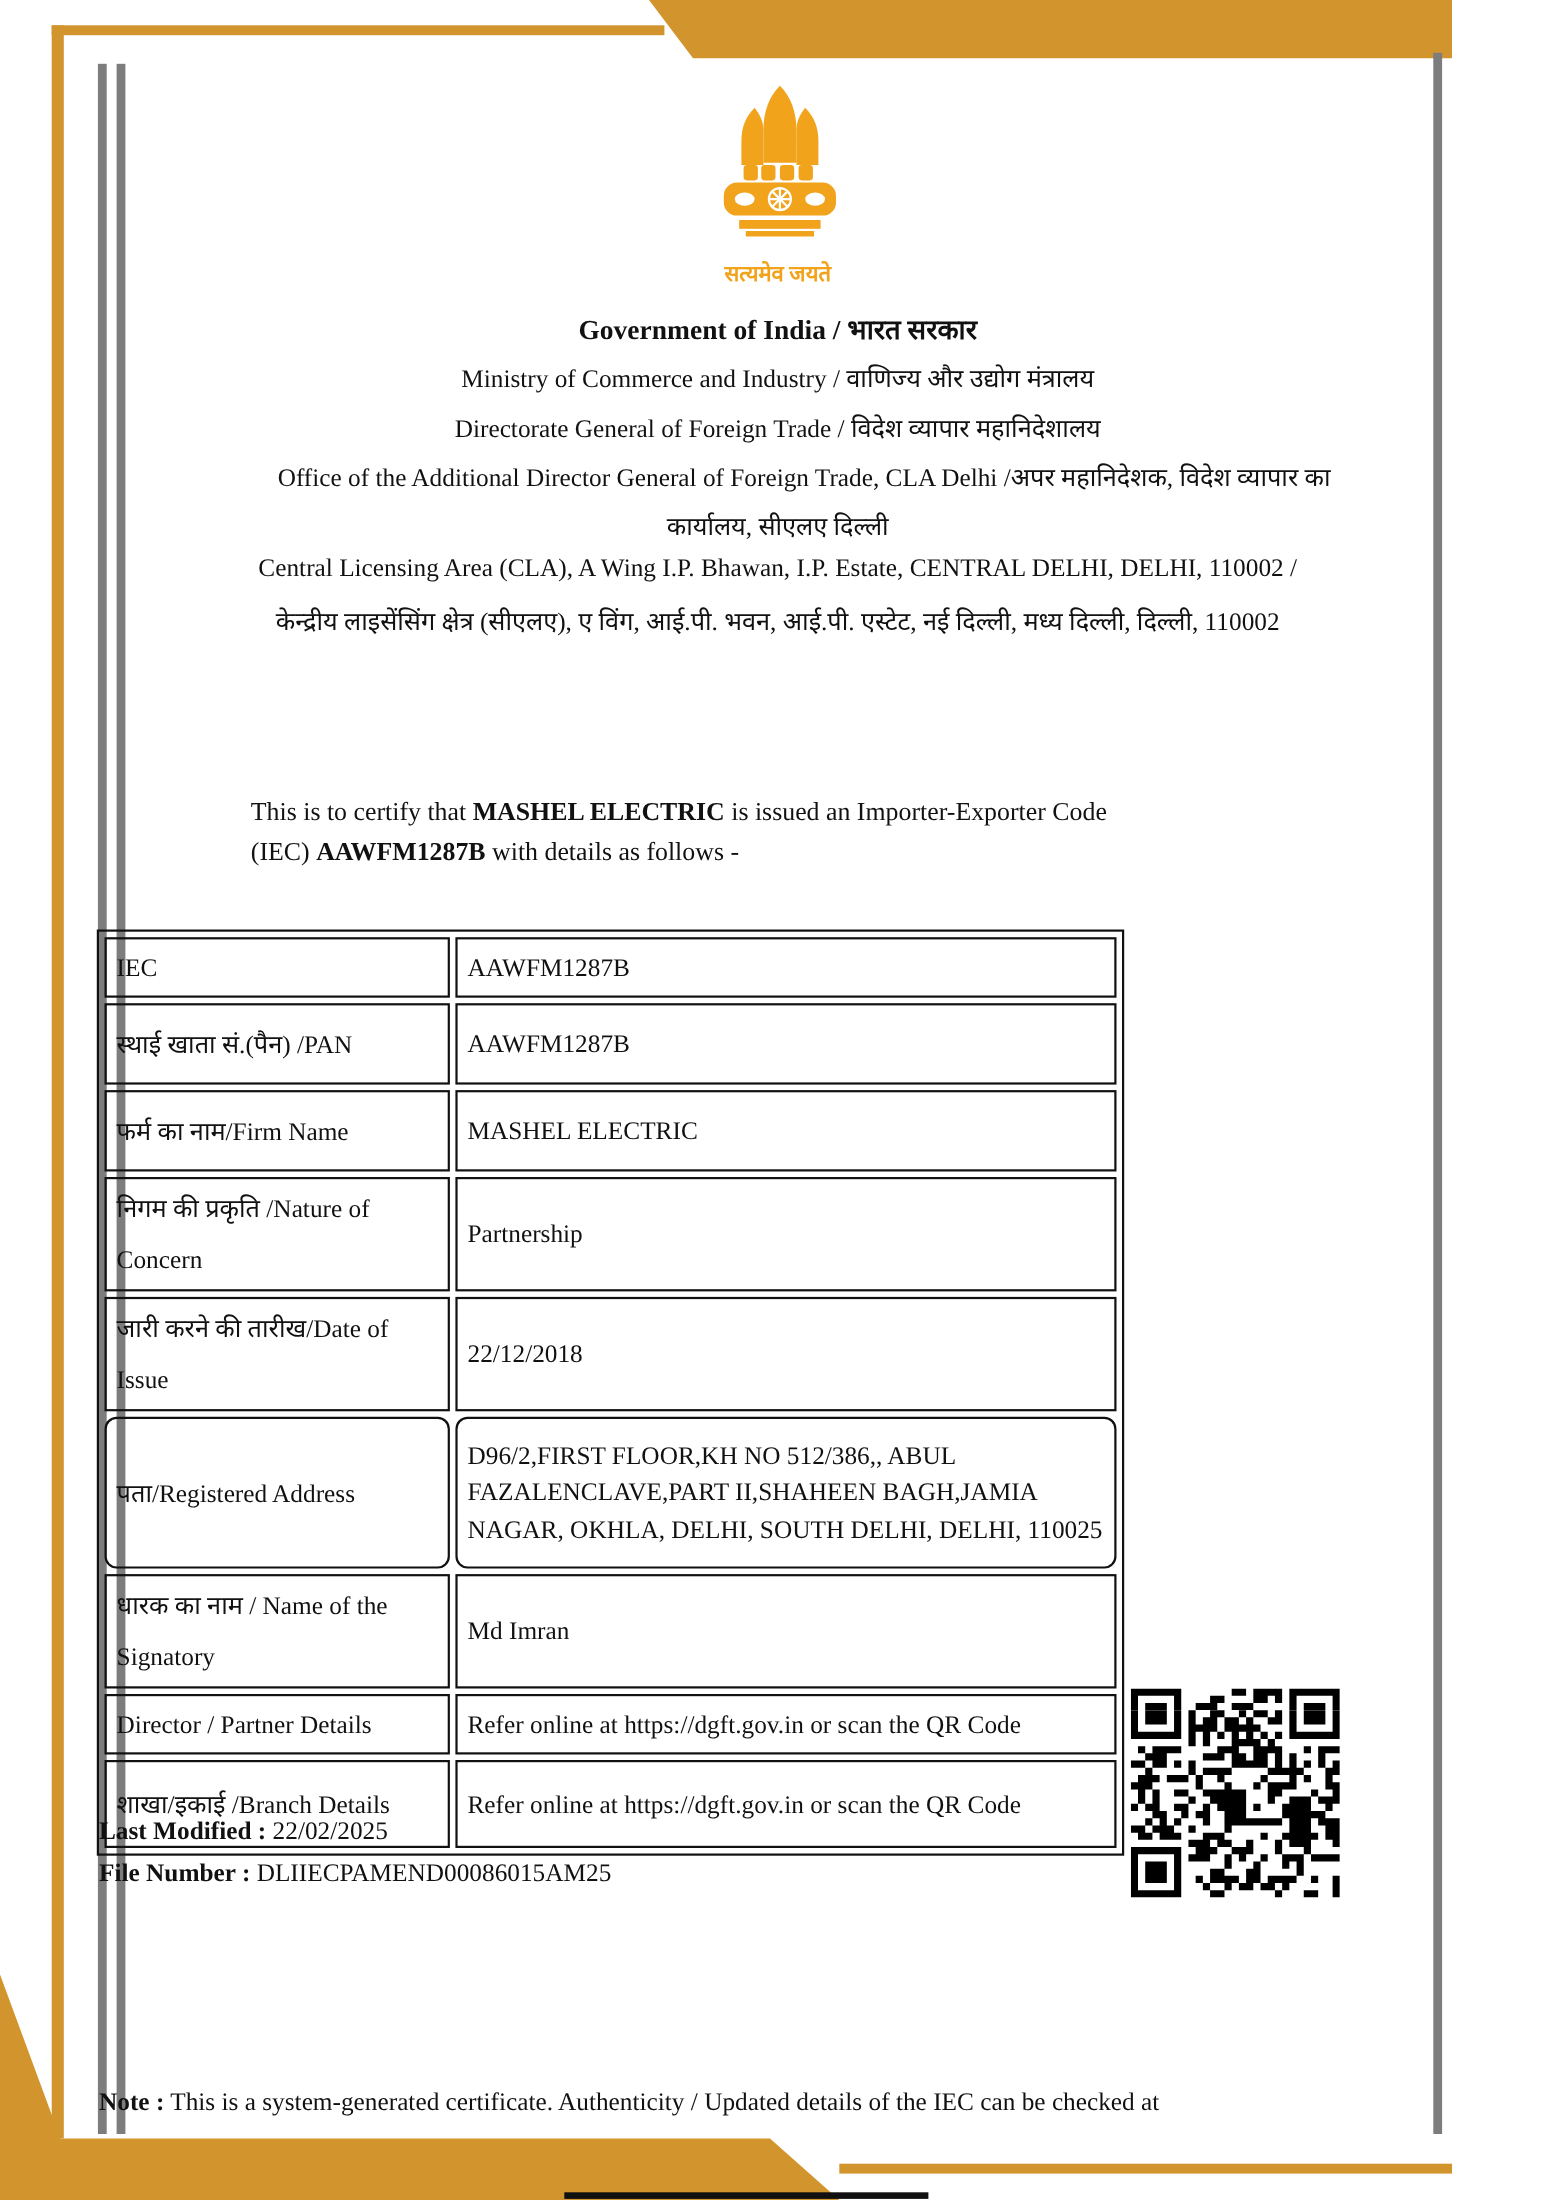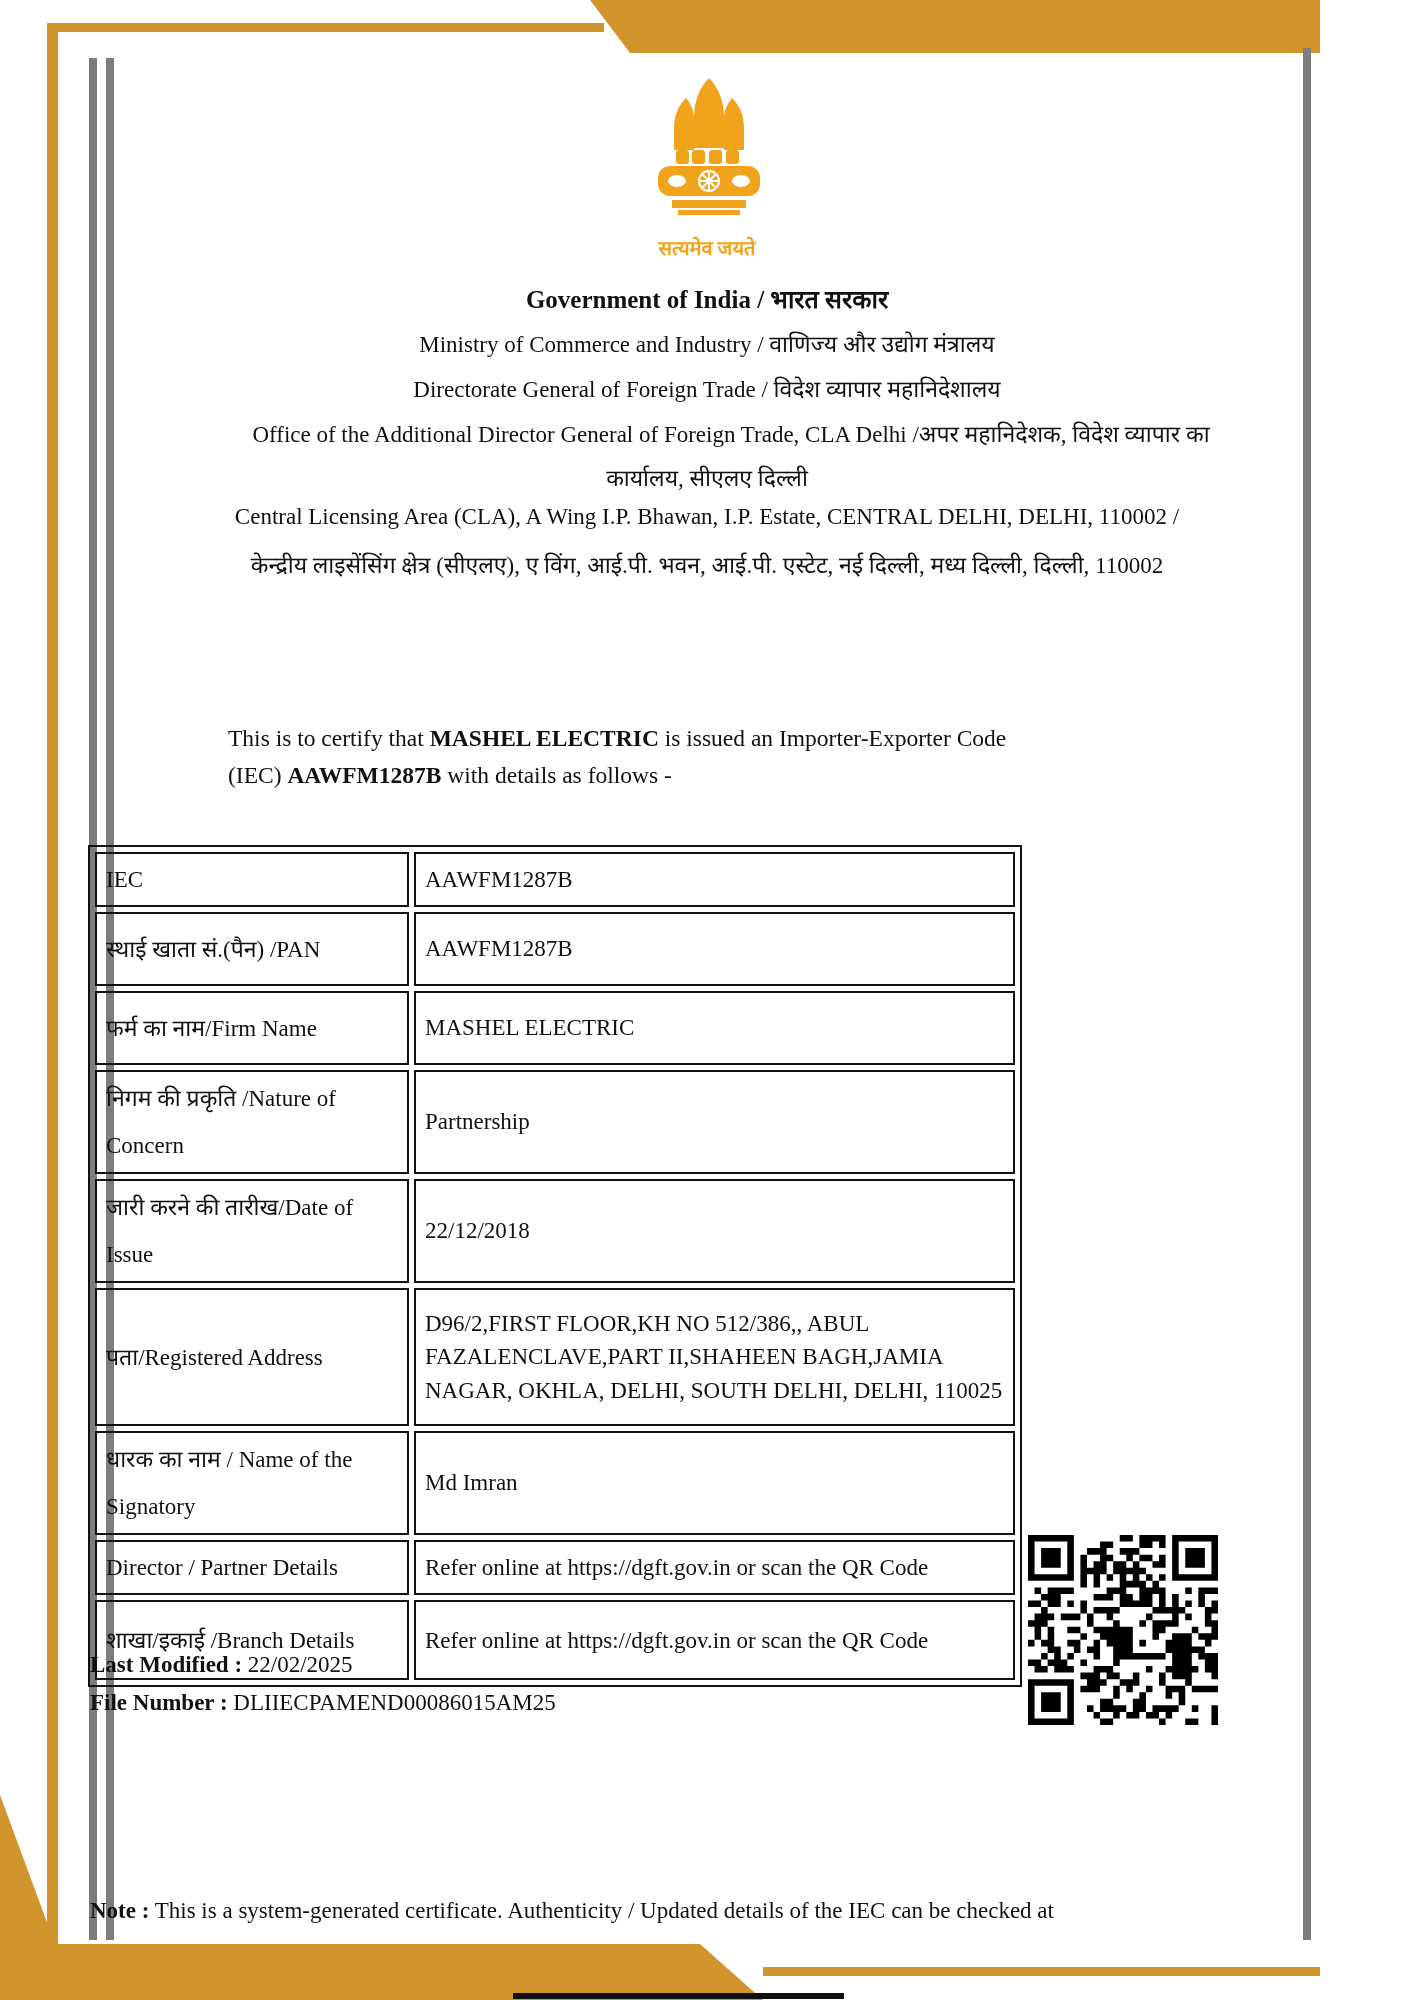--- a/index.html
+++ b/index.html
@@ -32,21 +32,21 @@
     position:absolute;left:88px;top:845px;width:934px;
     border:2px solid var(--ink);border-collapse:separate;border-spacing:5px;
   }
   table.cert td{
     border:2px solid var(--ink);padding:2px 9px;vertical-align:middle;
     font-size:23px;background:transparent;
   }
   td.lbl{width:292px;font-weight:normal;line-height:2.05;}
   td.val{line-height:1.45;}
   .r1 td{height:44px;} .r2 td{height:66px;} .r3 td{height:66px;}
-  .r4 td{height:96px;} .r5 td{height:96px;} .r6 td{height:130px;}
+  .r4 td{height:96px;} .r5 td{height:96px;} .r6 td{height:130px;border-radius:11px;}
   .r7 td{height:96px;} .r8 td{height:38px;} .r9 td{height:72px;}
   .meta{position:absolute;left:90px;font-size:23px;}
   .meta b{font-weight:bold;}
   .qr{position:absolute;left:1028px;top:1535px;width:190px;height:190px;z-index:2;}
   .clipped-underline{position:absolute;left:513px;top:1993px;width:331px;height:6px;background:#101010;z-index:3;}
 </style>
 </head>
 <body>
 
 <div class="page">

